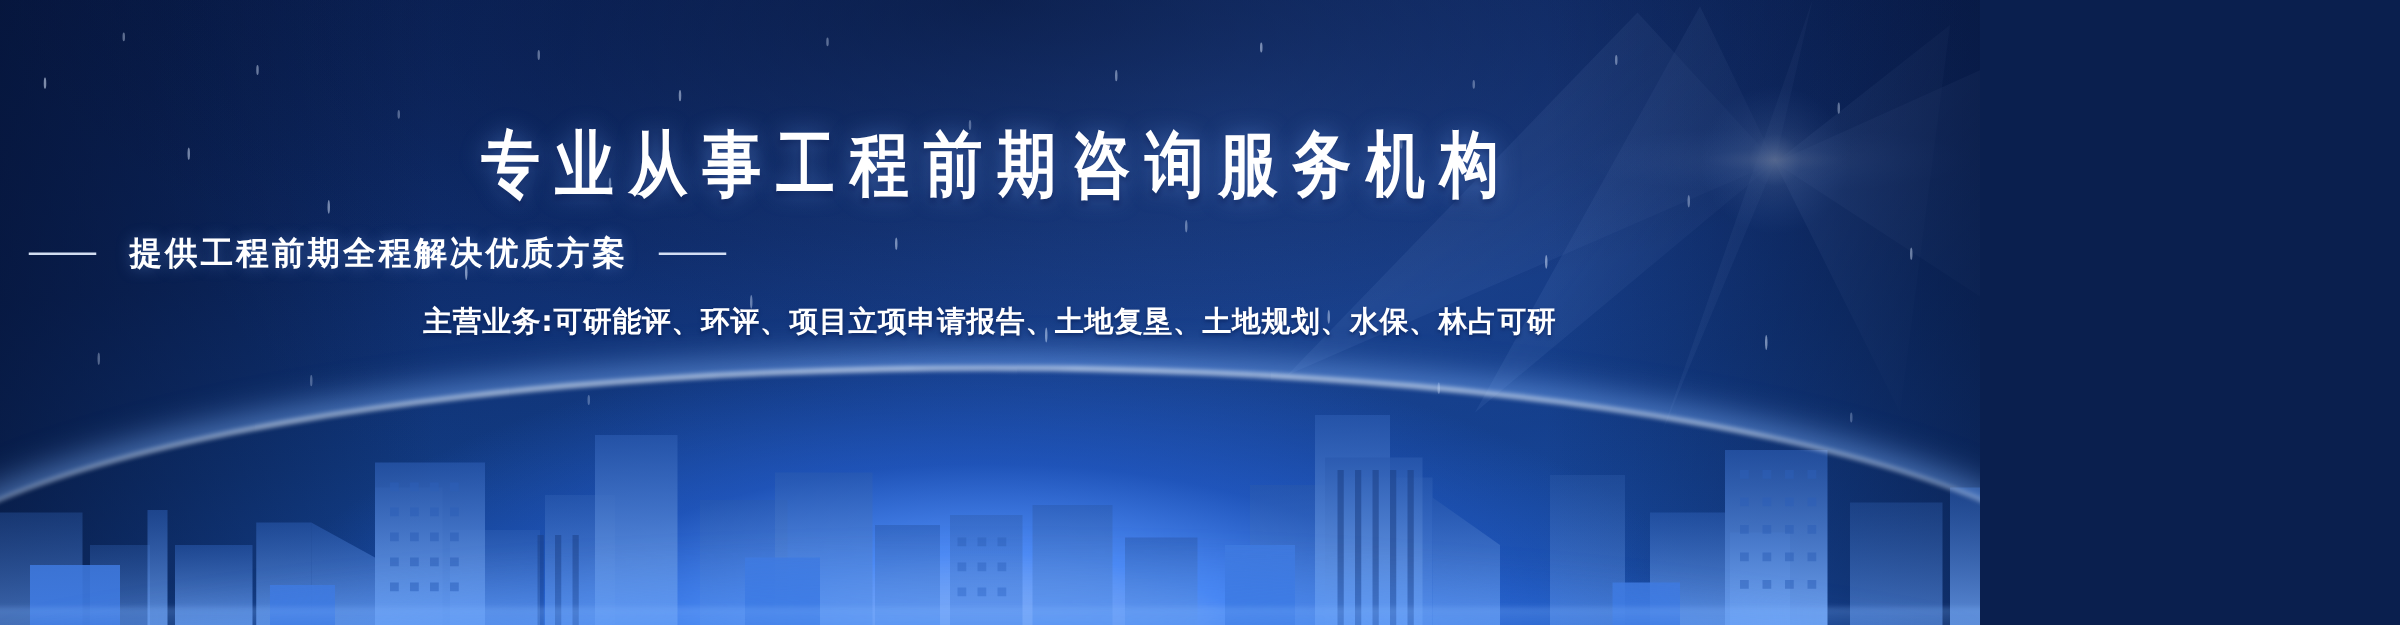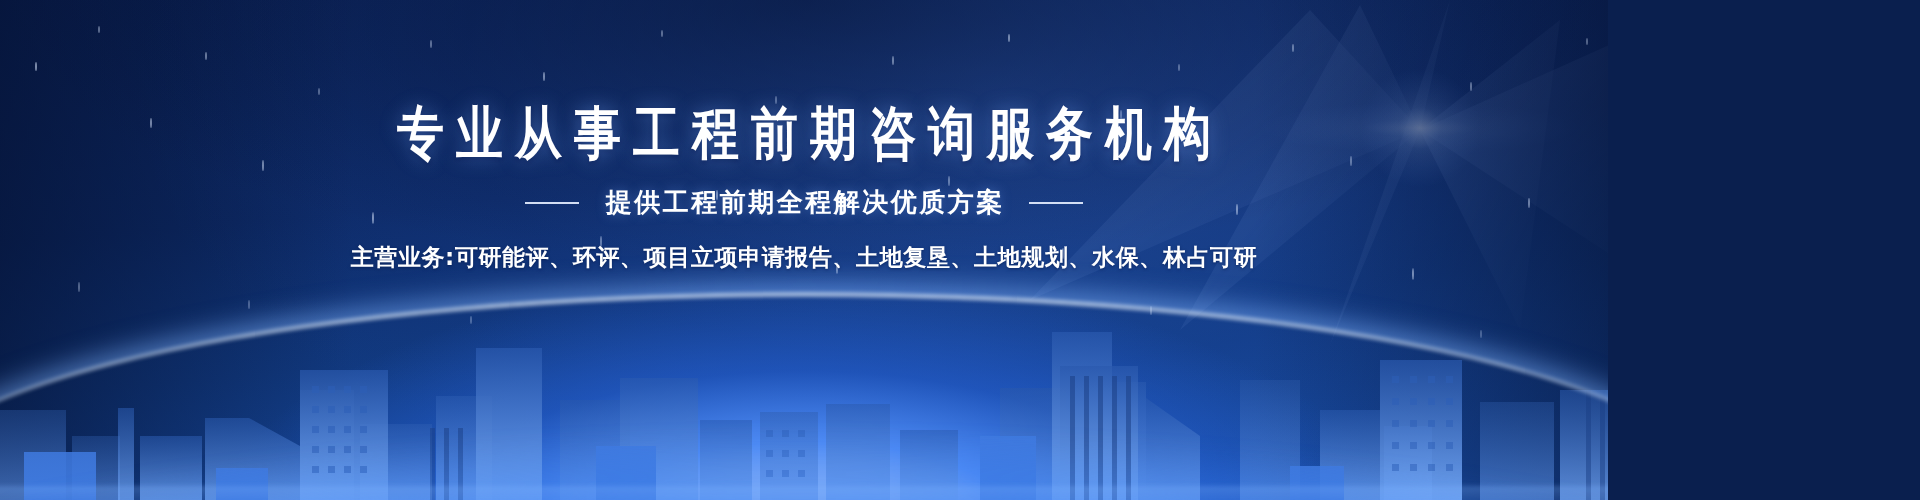--- a/index.html
+++ b/index.html
@@ -13,21 +13,20 @@
 
   #banner {
     position: relative;
     width: 1584px;
     height: 500px;
     overflow: hidden;
     background:
       radial-gradient(ellipse 900px 420px at 50% 112%, #ffffff 0%, #bcd6ff 12%, #4e8bf5 28%, rgba(40,100,220,0.55) 45%, rgba(20,60,150,0.0) 68%),
       radial-gradient(ellipse 1200px 620px at 62% 18%, rgba(60,110,210,0.42) 0%, rgba(30,70,160,0.18) 45%, rgba(10,35,95,0) 72%),
       linear-gradient(175deg, #0b2257 0%, #0d2a66 38%, #11397f 62%, #16479a 82%, #1d55b4 100%);
-    padding-left: 24px;
   }
 
   
   .rays {
     position: absolute;
     inset: 0;
     pointer-events: none;
     opacity: .55;
   }
   .vignette {
@@ -104,23 +103,23 @@
     transform-origin: center top;
     font-family: "DejaVu Sans", "Liberation Sans", sans-serif;
     text-shadow: 0 0 18px rgba(120,170,255,0.45), 0 2px 4px rgba(0,20,70,0.5);
     white-space: nowrap;
   }
 
   .sub-row {
     margin-top: 34px;
     display: flex;
     align-items: center;
-    justify-content: center;
     gap: 24px;
     white-space: nowrap;
+    margin-left: 23px;
   }
   .sub-dash {
     display: block;
     width: 54px;
     height: 2px;
     background: rgba(228,238,255,0.92);
   }
   .subtitle {
     font-size: 26px;
     font-weight: 700;

